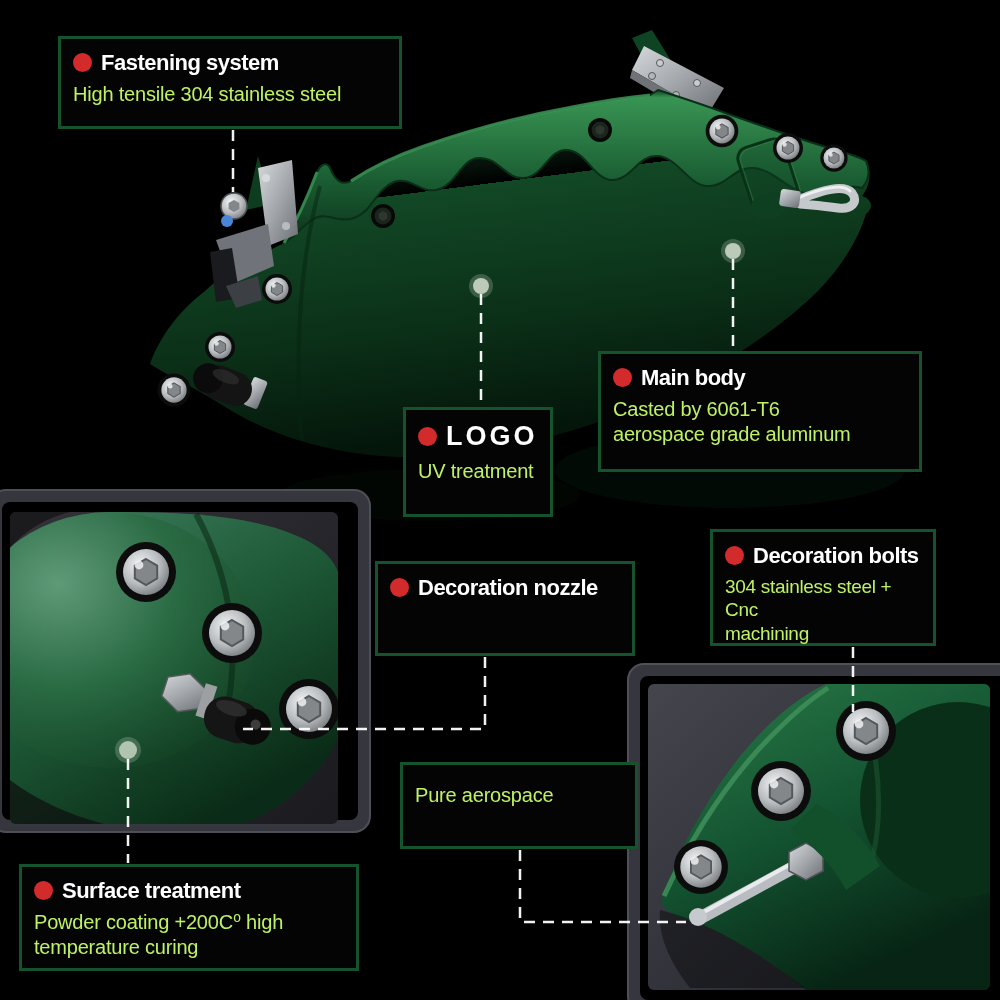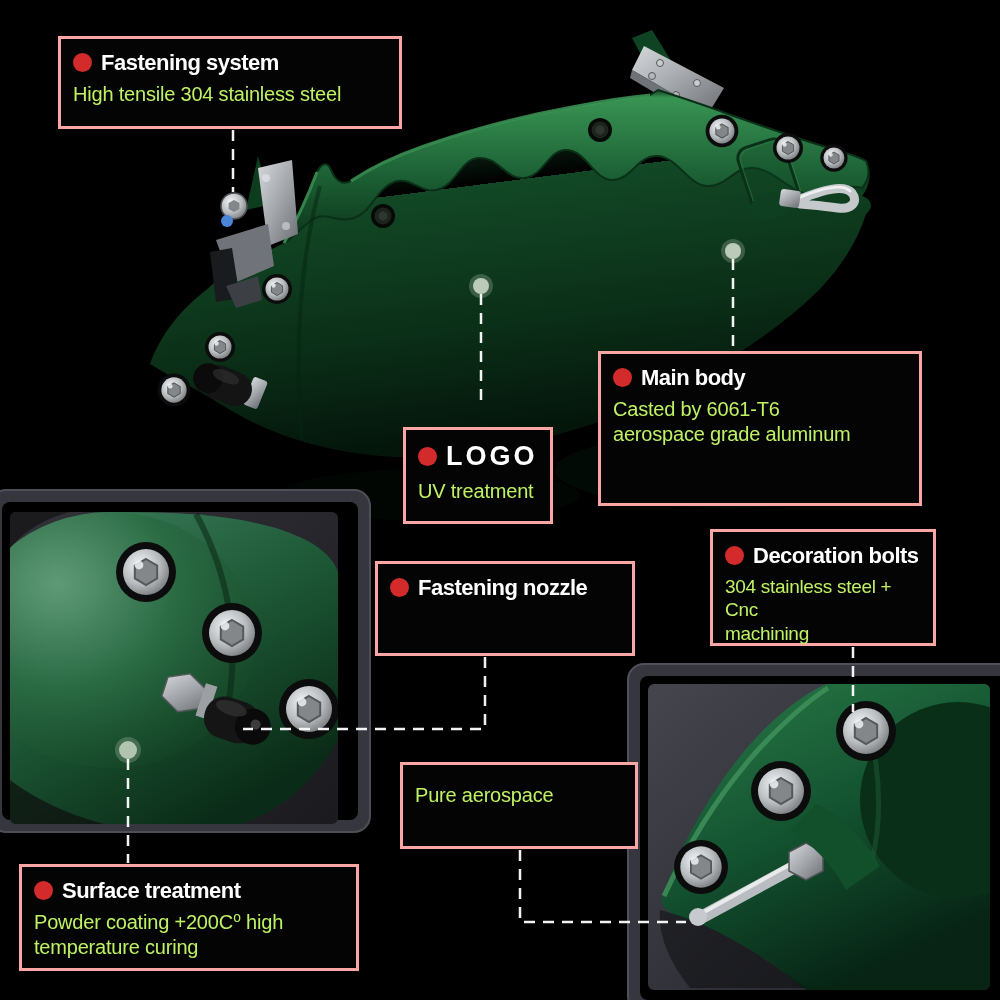--- a/index.html
+++ b/index.html
@@ -1,19 +1,19 @@
 <!DOCTYPE html>
 <html><head>
 <meta charset="utf-8">
 <style>
   html,body{margin:0;padding:0;background:#000;}
   .stage{position:relative;width:1000px;height:1000px;background:#000;overflow:hidden;
          font-family:"Liberation Sans","DejaVu Sans",sans-serif;}
   .stage svg{position:absolute;left:0;top:0;}
-  .callout{position:absolute;box-sizing:border-box;background:#040404;border:3px solid #fca5a5;
+  .callout{position:absolute;box-sizing:border-box;background:#040404;border:3px solid #14532d;
            padding:11px 12px 8px 12px;z-index:5;}
   .c-title{display:flex;align-items:center;gap:9px;color:#fff;font-weight:700;
            font-size:22px;letter-spacing:-0.5px;line-height:1.15;white-space:nowrap;}
   .dot{width:19px;height:19px;border-radius:50%;background:#d32b2b;flex:0 0 auto;}
   .c-sub{color:#bef264;font-size:20px;letter-spacing:-0.2px;line-height:1.22;margin-top:7px;
          white-space:pre-line;}
   .callout-logo .c-title{font-size:27px;letter-spacing:3px;}
   .callout-bolts .c-sub{font-size:19px;letter-spacing:-0.3px;}
 </style>
 </head>
@@ -269,41 +269,41 @@
 </svg>
 
   <div class="callout" style="left:58px;top:36px;width:344px;height:93px;">
     <div class="c-title">
         <span class="dot"></span>
         <span>Fastening system</span>
       </div>
     <div class="c-sub">High tensile 304 stainless steel</div>
   </div>
 
-  <div class="callout callout-logo" style="left:403px;top:427px;width:150px;height:97px;">
+  <div class="callout callout-logo" style="left:403px;top:407px;width:150px;height:110px;">
     <div class="c-title">
         <span class="dot"></span>
         <span>LOGO</span>
       </div>
     <div class="c-sub">UV treatment</div>
   </div>
 
-  <div class="callout" style="left:598px;top:351px;width:324px;height:155px;">
+  <div class="callout" style="left:598px;top:351px;width:324px;height:121px;">
     <div class="c-title">
         <span class="dot"></span>
         <span>Main body</span>
       </div>
     <div class="c-sub">Casted by 6061-T6
 aerospace grade aluminum</div>
   </div>
 
   <div class="callout" style="left:375px;top:561px;width:260px;height:95px;">
     <div class="c-title">
         <span class="dot"></span>
-        <span>Fastening nozzle</span>
+        <span>Decoration nozzle</span>
       </div>
   </div>
 
   <div class="callout callout-bolts" style="left:710px;top:529px;width:226px;height:117px;">
     <div class="c-title">
         <span class="dot"></span>
         <span>Decoration bolts</span>
       </div>
     <div class="c-sub">304 stainless steel + Cnc
 machining</div>

